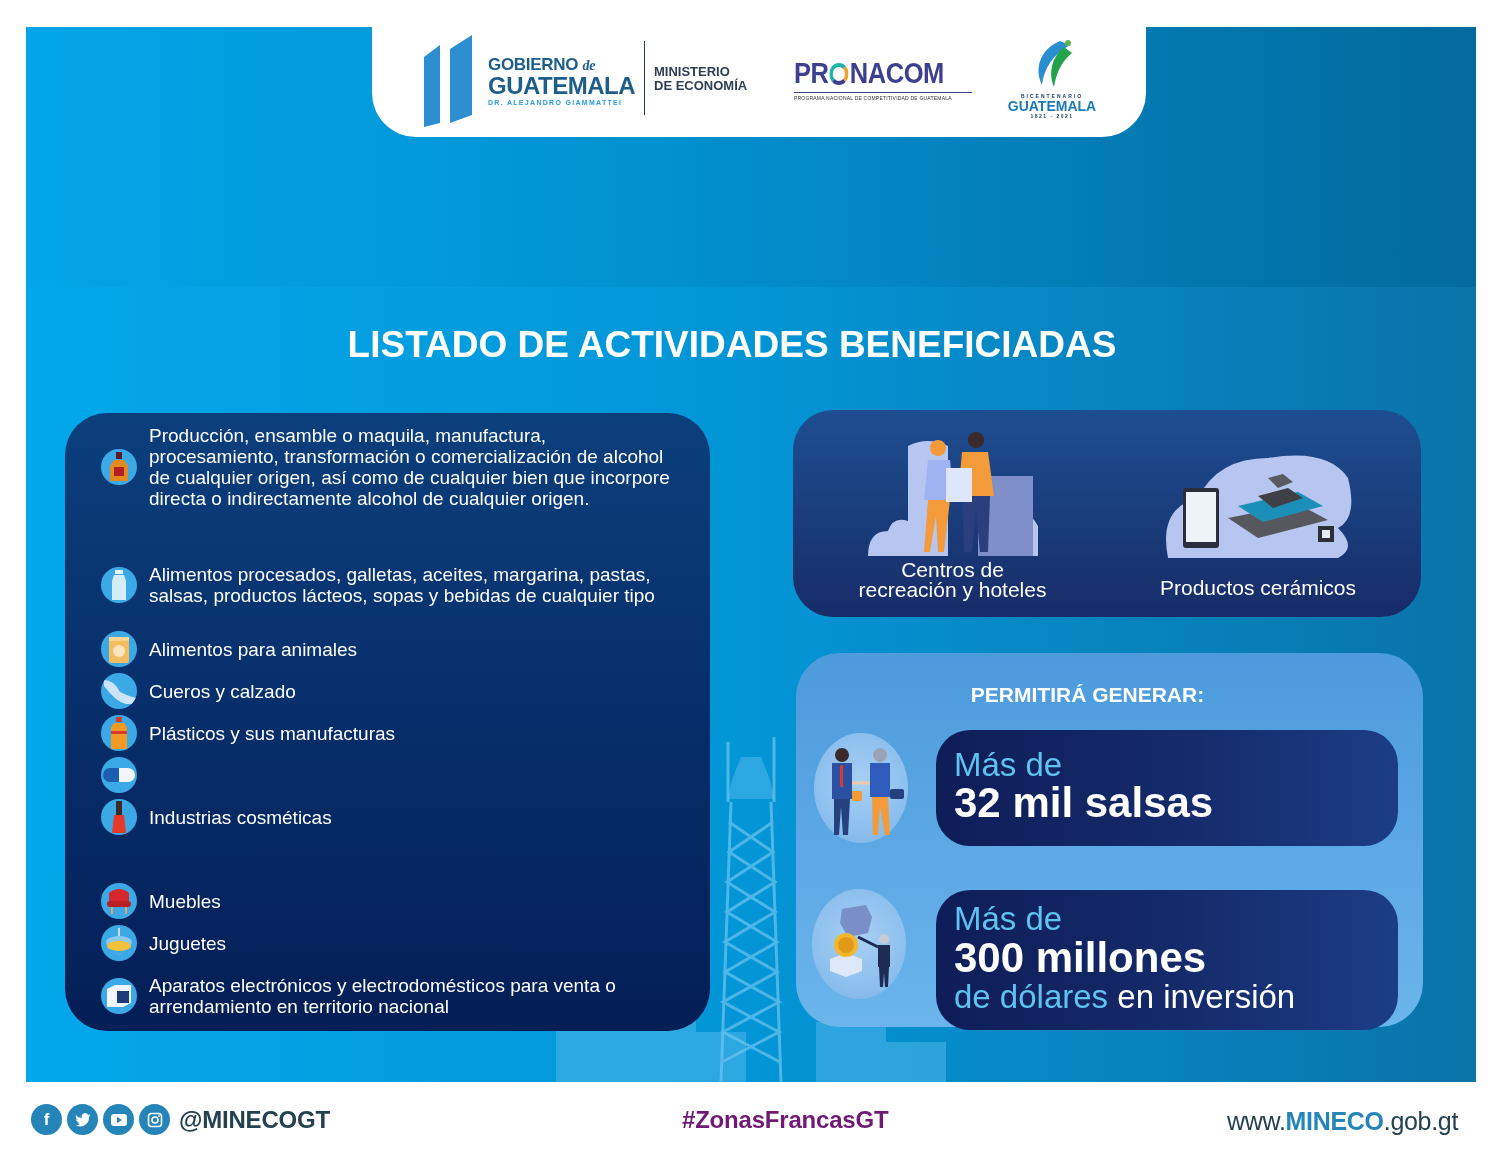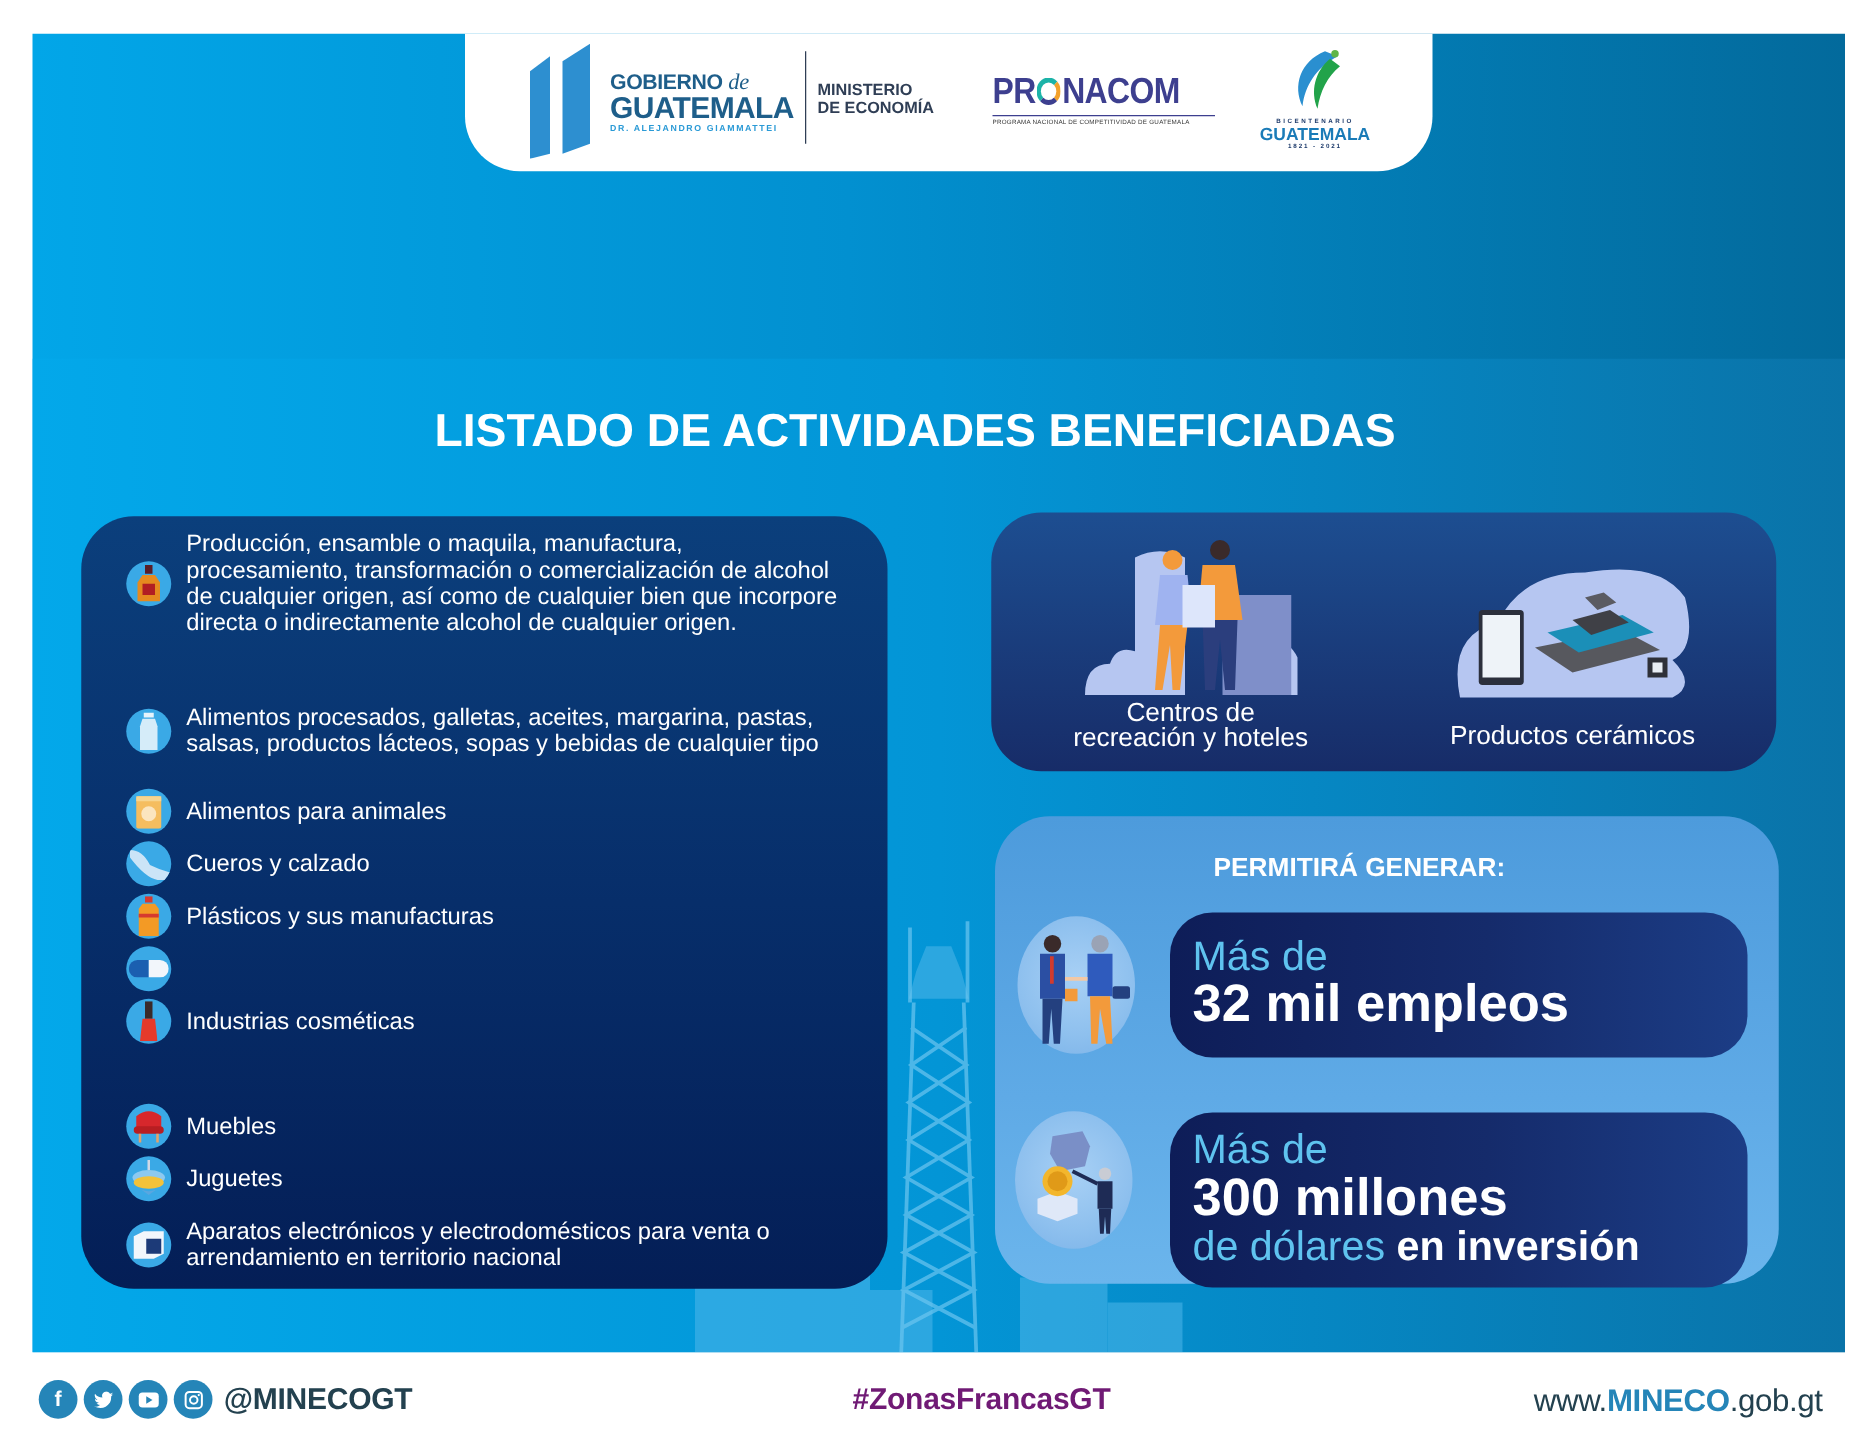--- a/index.html
+++ b/index.html
@@ -17,21 +17,21 @@
   }
   .skyline { position: absolute; left: 500px; bottom: 0; width: 440px; height: 360px; }
 
   .logo-tab {
     position: absolute; left: 346px; top: -2px; width: 774px; height: 112px;
     background: #fff; border-radius: 0 0 44px 44px;
   }
   .logo-gob { position: absolute; left: 52px; top: 10px; width: 50px; height: 92px; }
   .gob-text { position: absolute; left: 116px; top: 30px; color: #1a6fa6; }
   .gob-line1 { font-weight: 700; font-size: 17px; color: #1e5e8a; letter-spacing: -0.3px; }
-  .gob-line1 i { font-family: "Liberation Serif", serif; font-weight: 400; font-size: 18px; }
+  .gob-line1 i { font-family: "Liberation Serif", serif; font-weight: 700; font-size: 14px; }
   .gob-line2 { font-weight: 900; font-size: 24px; color: #1e5e8a; line-height: 22px; letter-spacing: -0.5px; }
   .gob-line3 { font-weight: 700; font-size: 7px; color: #2a9ad6; letter-spacing: 1.3px; margin-top: 2px; }
   .divider-v { position: absolute; left: 272px; top: 16px; width: 1px; height: 74px; background: #2f3e55; }
   .min-text { position: absolute; left: 282px; top: 40px; font-weight: 700; font-size: 13px; line-height: 14px; color: #2f3e55; }
   .pronacom { position: absolute; left: 422px; top: 32px; }
   .pronacom-name { font-family: "Liberation Sans Narrow", "Liberation Sans", sans-serif; font-weight: 700; font-size: 29px; color: #3d3f8f; letter-spacing: -0.5px; transform: scaleX(0.88); transform-origin: left; }
   .pronacom-name .o { display: inline-block; width: 22px; height: 22px; border-radius: 50%; border: 4px solid #1cb3a8; border-right-color: #f3a12b; border-bottom-color: #3d3f8f; vertical-align: -2px; margin: 0 1px; }
   .pronacom-sub { font-size: 5px; color: #333; letter-spacing: 0.2px; border-top: 1px solid #3d3f8f; padding-top: 2px; margin-top: 2px; width: 178px; }
   .bicent { position: absolute; left: 632px; top: 14px; width: 96px; text-align: center; }
   .bicent-mark { width: 44px; height: 50px; margin: 0 auto; }
@@ -80,21 +80,21 @@
     background: radial-gradient(circle at 50% 45%, #a8d0f5 0%, #8ec0ee 60%, #7ab2e8 100%);
   }
   .stat-pill {
     position: absolute; left: 140px; width: 462px;
     background: linear-gradient(90deg, #0e1d58 0%, #152b6b 55%, #1c3d86 100%);
     border-radius: 34px; padding-left: 18px;
   }
   .stat-pre { font-size: 33px; color: #5fc3ef; line-height: 34px; }
   .stat-big { font-size: 42px; font-weight: 700; color: #fff; line-height: 42px; }
   .stat-after { font-size: 33px; line-height: 34px; color: #5fc3ef; }
-  .stat-after b { color: #fff; font-weight: 700; }
+  .stat-after b { color: #fff; font-weight: 400; }
 
   .footer { position: absolute; left: 0; top: 1082px; width: 1500px; height: 76px; background: #fff; }
   .social { position: absolute; left: 31px; top: 22px; display: flex; align-items: center; }
   .social-icon {
     width: 31px; height: 31px; border-radius: 50%; background: #2585b8; margin-right: 5px;
     display: flex; align-items: center; justify-content: center; color: #fff; font-weight: 700; font-size: 17px;
   }
   .handle { font-weight: 700; font-size: 24px; color: #23414f; margin-left: 4px; letter-spacing: -0.2px; }
   .hashtag { position: absolute; left: 682px; top: 24px; font-weight: 700; font-size: 24px; color: #701a75; letter-spacing: -0.2px; text-align: center; }
   .website { position: absolute; left: 1227px; top: 25px; font-size: 25px; color: #23414f; letter-spacing: -0.3px; }
@@ -301,21 +301,21 @@
         <circle cx="66" cy="22" r="7" fill="#9aa3b5"></circle>
         <path d="M56 30 h20 v34 h-20z" fill="#2f5bbd"></path>
         <path d="M58 64 h16 l2 38 h-5 l-5 -28 l-2 28 h-5z" fill="#f39a3b"></path>
         <rect x="38" y="58" width="10" height="10" fill="#f39a3b"></rect>
         <rect x="76" y="56" width="14" height="10" rx="2" fill="#24407f"></rect>
         <line x1="38" y1="50" x2="56" y2="50" stroke="#f3c8a5" stroke-width="3"></line>
       </svg>
     </div>
     <div class="stat-pill" style="top:77px; height:116px; padding-top:18px;">
       <div class="stat-pre">Más de</div>
-      <div class="stat-big"><span>32 mil</span> <span>empleos</span></div>
+      <div class="stat-big"><span>32 mil</span> <span>salsas</span></div>
     </div>
 
     <div class="stat-circle" style="left:16px; top:236px;">
       <svg width="94" height="110" viewBox="0 0 94 110">
         <path d="M30 20 l24 -4 l6 12 l-4 16 l-20 4 l-8 -14z" fill="#7a8fc7"></path>
         <polygon points="18,70 34,64 50,70 50,82 34,88 18,82" fill="#dfe8f8"></polygon>
         <circle cx="34" cy="56" r="12" fill="#f3b62c"></circle>
         <circle cx="34" cy="56" r="8" fill="#e09a18"></circle>
         <circle cx="72" cy="50" r="5" fill="#c9ccd4"></circle>
         <path d="M66 56 h12 v22 h-12z" fill="#1e2b55"></path>

